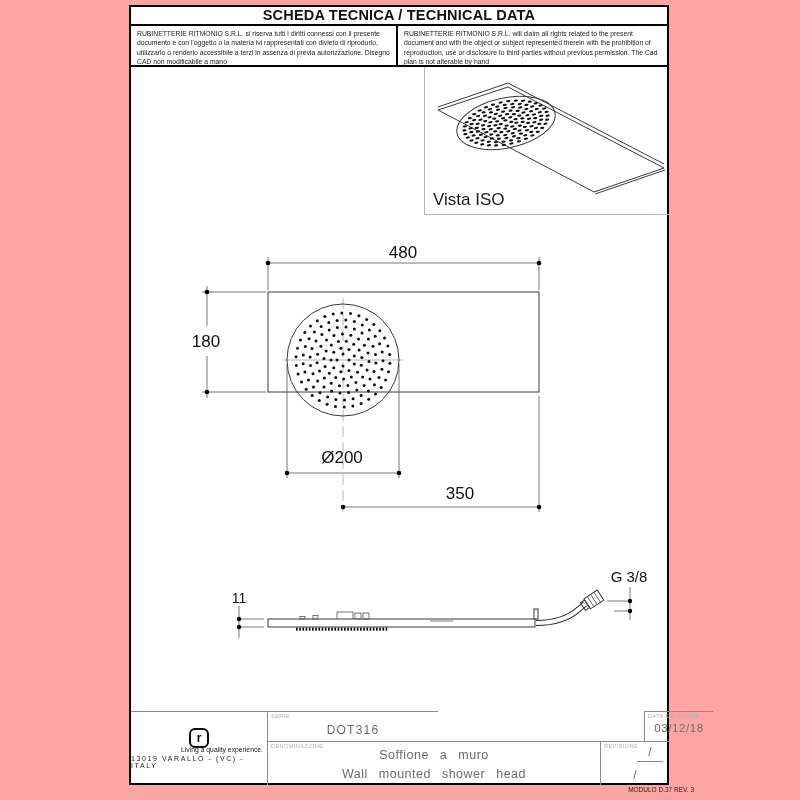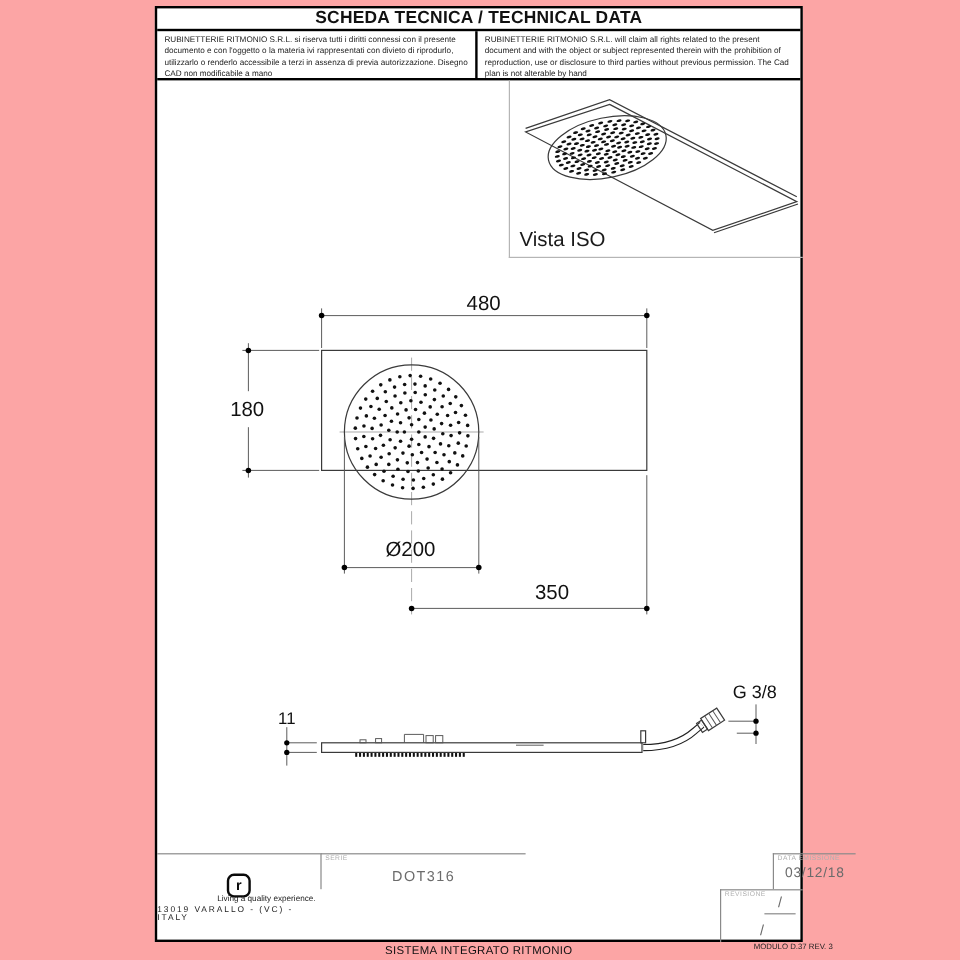--- a/index.html
+++ b/index.html
@@ -86,29 +86,33 @@
       <span class="tb-label">SERIE</span>
       <div id="serie-val" class="tb-center tb-val">DOT316</div>
     </div>
 
 
     <div id="cell-data" class="abs tb-cell">
       <span class="tb-label">DATA EMISSIONE</span>
       <div id="data-val" class="tb-center tb-val">03/12/18</div>
     </div>
 
+    <div id="cell-denom" class="abs tb-cell">
+      <span class="tb-label">DENOMINAZIONE</span>
+      <div id="denom-it" class="tb-center denom-line">Soffione a muro</div>
+      <div id="denom-en" class="tb-center denom-line">Wall mounted shower head</div>
+    </div>
 
     <div id="cell-rev" class="abs tb-cell">
       <span class="tb-label">REVISIONE</span>
       <div id="rev-slash1">/</div>
       <div id="rev-slash2">/</div>
     </div>
   </div>
 
-  <div id="footer-system" class="abs">SISTEMA INTEGRATO RITMONIO</div>
   <div id="footer-module" class="abs">MODULO D.37 REV. 3</div>
 
   <svg id="draw" class="abs" width="800" height="800" viewBox="0 0 800 800">
 
     <g>
       <polygon class="ln" points="508,87 664,168 594,192 438,110" fill="#fff"></polygon>
       <polyline class="ln" points="438,107 508,83 664,164"></polyline>
       <line class="ln" x1="665" y1="170" x2="595" y2="194"></line>
       <ellipse class="ln" cx="506" cy="123" rx="50" ry="25" transform="rotate(-12 506 123)"></ellipse>
       <g id="iso-dots" transform="translate(506,123) rotate(-12) scale(0.9,0.45)">

